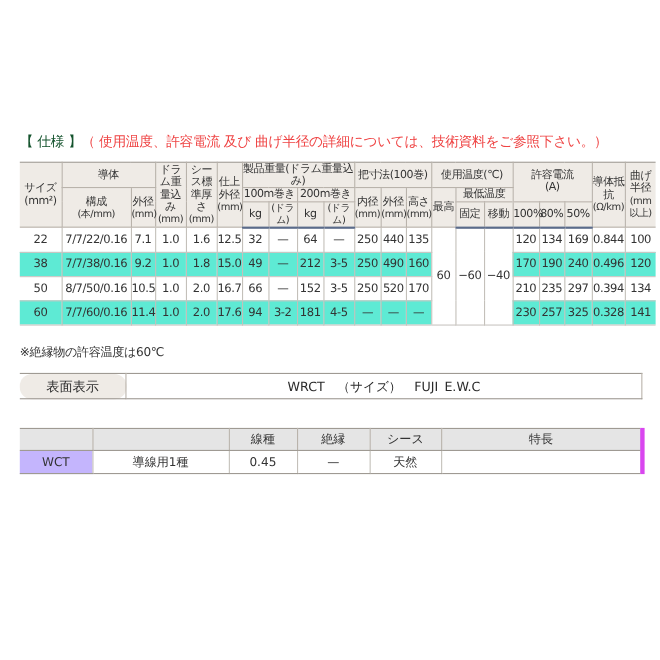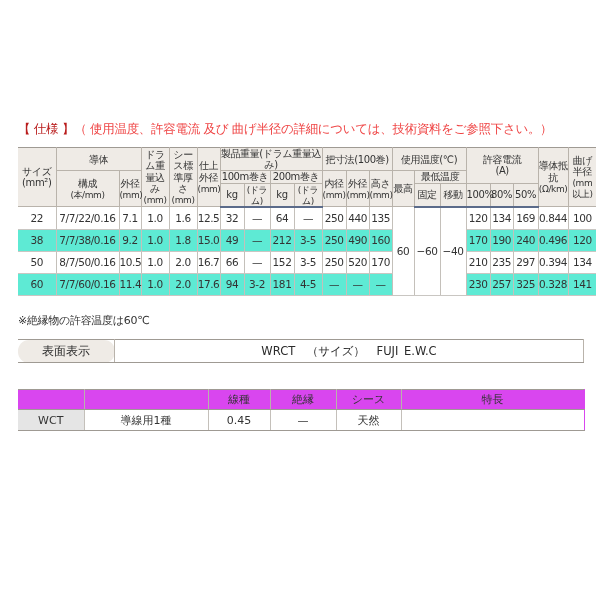--- a/index.html
+++ b/index.html
@@ -1,20 +1,20 @@
 <!DOCTYPE html>
 <html><head>
 <meta charset="utf-8">
 <style>
   html, body { margin: 0; padding: 0; background: #ffffff; }
   body { width: 600px; height: 600px; position: relative; overflow: hidden;
          font-family: "DejaVu Sans", "Liberation Sans", sans-serif; color: #2b2b2b; }
 
   .title { position: absolute; left: 18px; top: 121px; font-size: 12.5px; white-space: nowrap; letter-spacing: -0.3px; }
-  .title .bracket { color: #b91c1c; }
+  .title .bracket { color: #14532d; }
   .title .rest { color: #ef4444; }
 
   table { border-collapse: collapse; table-layout: fixed; }
   td, th { padding: 0; text-align: center; vertical-align: middle; font-weight: normal; }
 
   
   #spec { position: absolute; left: 18px; top: 147px; width: 568px; font-size: 10.5px; letter-spacing: -0.4px; }
   #spec th { background: #efebe6; color: #333; line-height: 1.12; font-size: 10px;
              border-right: 1px solid #b9b3ab; border-bottom: 1px solid #b9b3ab; }
   #spec tr.h1 th { border-top: 1px solid #9f9a93; }
@@ -28,26 +28,26 @@
   .note { position: absolute; left: 18px; top: 313px; font-size: 11px; color: #333; letter-spacing: -0.3px; }
 
   
   #surface { position: absolute; left: 18px; top: 339px; width: 566px; font-size: 11.5px; }
   #surface td { height: 22px; border-top: 1px solid #9f9a93; border-bottom: 1px solid #9f9a93; border-radius: 11px; }
   #surface td.lbl { background: #efebe6; width: 96px; border-right: 1px solid #b9b3ab; font-size: 12px; }
   #surface td.val { border-right: 1px solid #b9b3ab; word-spacing: 2px; }
 
   
   #types { position: absolute; left: 18px; top: 389px; width: 566px; font-size: 11px; }
-  #types th { background: #d946ef; height: 19px; border-top: 1px solid #9f9a93; border-bottom: 1px solid #9f9a93;
+  #types th { background: #e5e5e5; height: 19px; border-top: 1px solid #9f9a93; border-bottom: 1px solid #9f9a93;
               border-right: 1px solid #b9b3ab; color: #333; }
   #types td { height: 20px; border-bottom: 1px solid #c9c6c2; border-right: 1px solid #c4c0ba; color: #333; }
-  #types td.code { background: #e5e5e5; margin-left: 11px; }
+  #types td.code { background: #c4b5fd; margin-left: 11px; }
   #types tr:last-child td { border-bottom: 1px solid #9f9a93; }
-  #types .last { border-right: 1px solid #d946ef; }
+  #types .last { border-right: 4px solid #d946ef; }
 </style>
 </head>
 <body>
 
 <div class="title">
   <span class="bracket">【 仕様 】</span><span class="rest">（ 使用温度、許容電流 及び 曲げ半径の詳細については、技術資料をご参照下さい。）</span>
 </div>
 
 <table id="spec">
   <colgroup>

